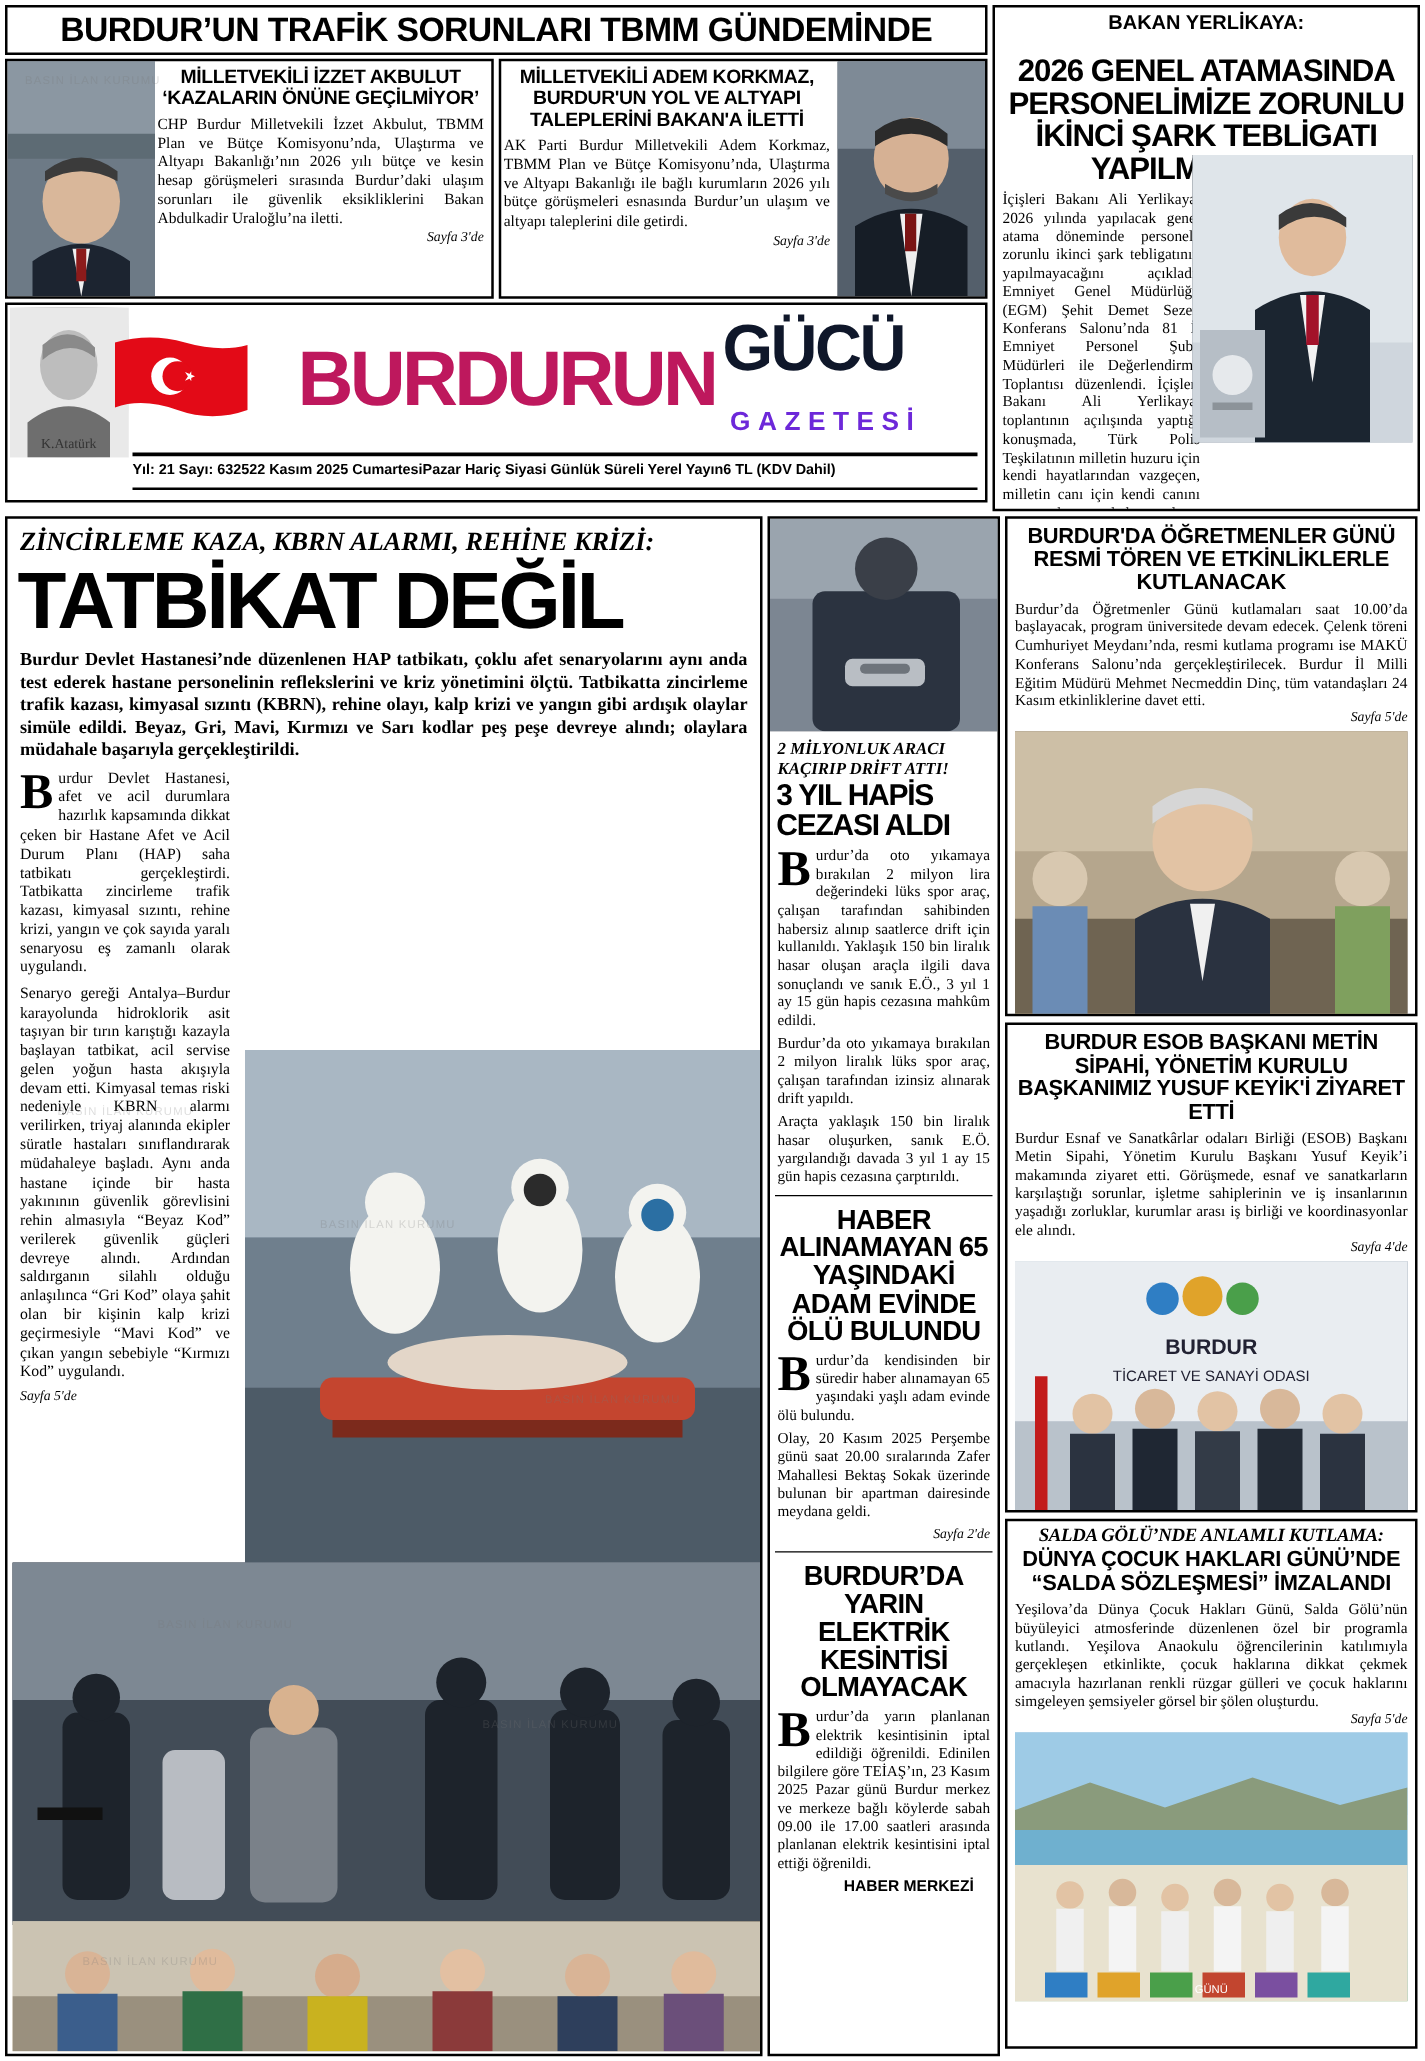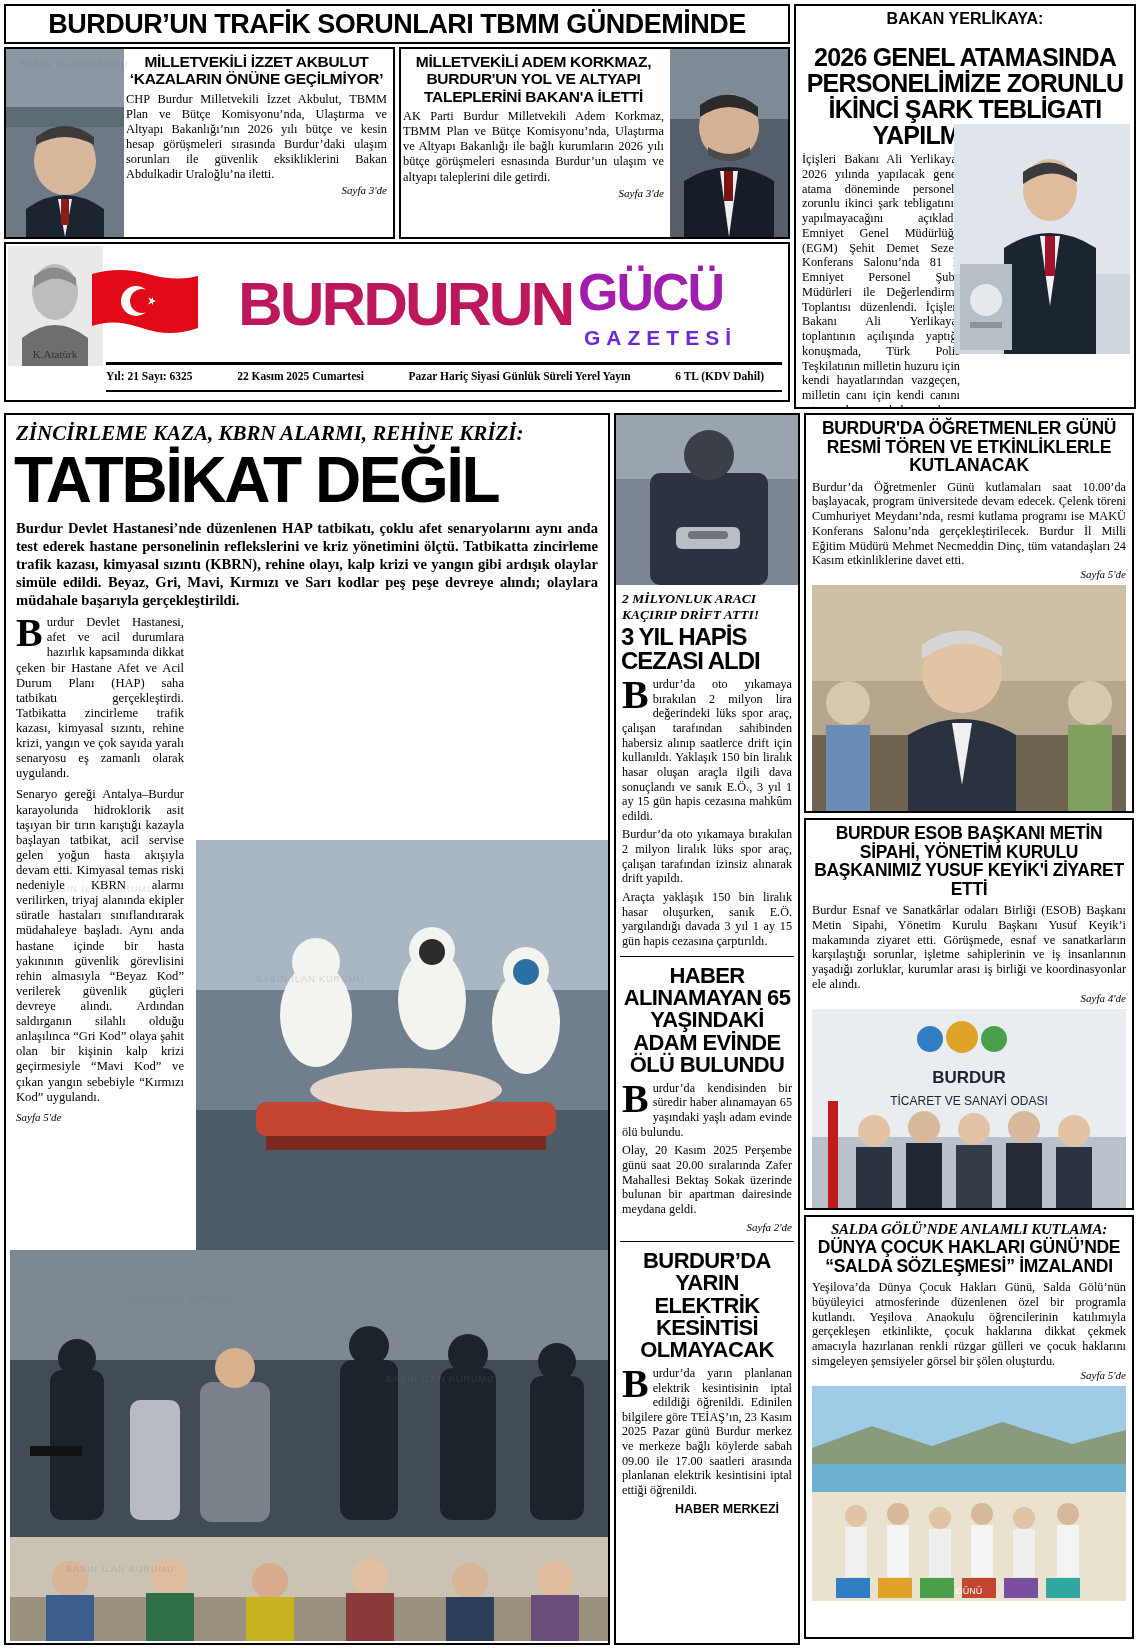--- a/index.html
+++ b/index.html
@@ -44,27 +44,27 @@
              line-height:1.12; letter-spacing:-0.3px; }
   .nb-text { font-size:12.4px; line-height:1.22; margin-top:4px; text-align:justify; }
   .sayfa { font-style:italic; font-size:11px; text-align:right; margin-top:2px;}
 
   
   .masthead { border:2px solid #000; height:160px; position:relative; background:#fff; overflow:hidden;}
   .ataturk { position:absolute; left:2px; top:2px; width:95px; height:120px; }
   .flag { position:absolute; left:84px; top:22px; width:110px; height:78px; }
   .mh-title { position:absolute; left:196px; top:24px; font-family:"Liberation Sans", sans-serif;
               font-weight:bold; font-size:62px; letter-spacing:-3px; color:#be185d;margin-left:36px; }
-  .mh-gucu { position:absolute; left:572px; top:18px; font-family:"Liberation Sans", sans-serif;
-             font-weight:bold; font-size:52px; letter-spacing:-2px; color:#a21caf; }
+  .mh-gucu { position:absolute; left:572px; top:5px; font-family:"Liberation Sans", sans-serif;
+             font-weight:bold; font-size:52px; letter-spacing:-2px; color:#0f172a; }
   .mh-gaz { position:absolute; left:578px; top:82px; font-family:"Liberation Sans", sans-serif;
             font-weight:bold; font-size:21px; letter-spacing:6px; color:#6d28d9; }
   .mh-rule { position:absolute; left:100px; right:6px; top:118px; height:3px; background:#000; }
-  .mh-info { position:absolute; left:100px; right:24px; top:126px; display:flex; justify-content:space-between;
-             font-family:Liberation Serif, serif; font-weight:bold; font-size:11.5px; }
+  .mh-info { position:absolute; left:100px; right:24px; top:126px; display:flex; 
+             font-family:Liberation Sans, sans-serif; font-weight:bold; font-size:11.5px; }
   .mh-rule2 { position:absolute; left:100px; right:6px; top:146px; height:2px; background:#000; }
 
   
   .tr-inner { padding:4px 6px; height:100%; position:relative; overflow:hidden;}
   .tr-kicker { font-family:"Liberation Sans", sans-serif; font-weight:bold; font-size:16px; text-align:center;}
   .tr-head { font-family:"Liberation Sans", sans-serif; font-weight:bold; font-size:25px;
              line-height:1.04; letter-spacing:-0.8px; text-align:center; margin-top:16px; }
   .tr-body { font-size:12.3px; line-height:1.2; text-align:justify; margin-top:4px; width:158px; }
   .tr-photo { position:absolute; right:4px; top:118px; width:176px; height:230px; }
 

